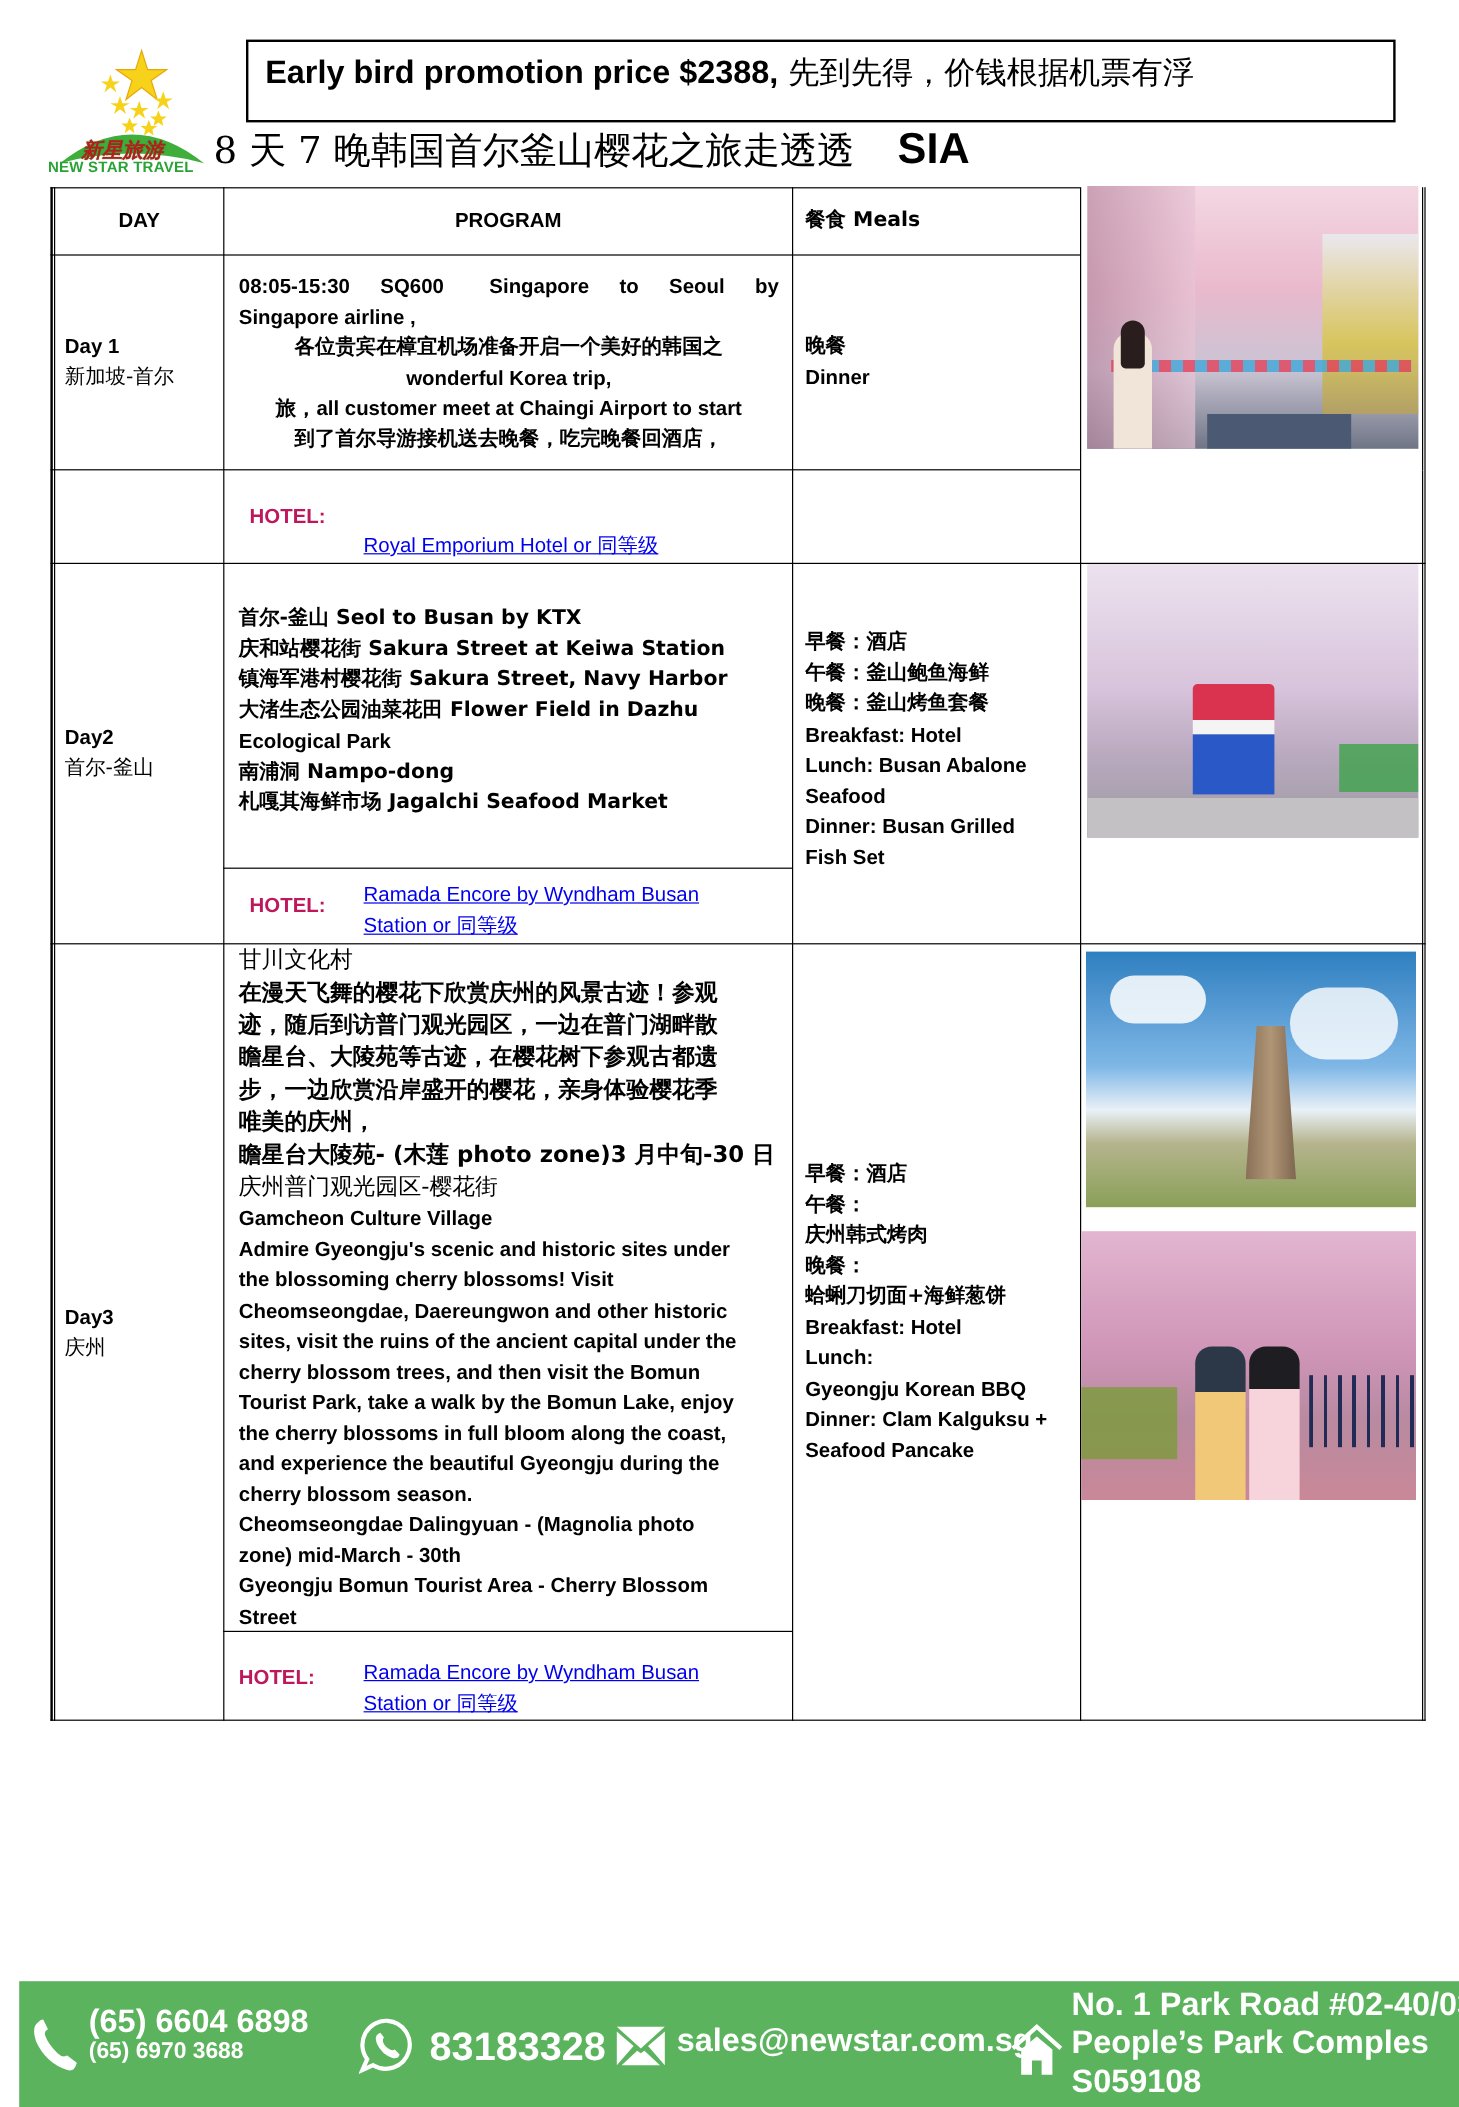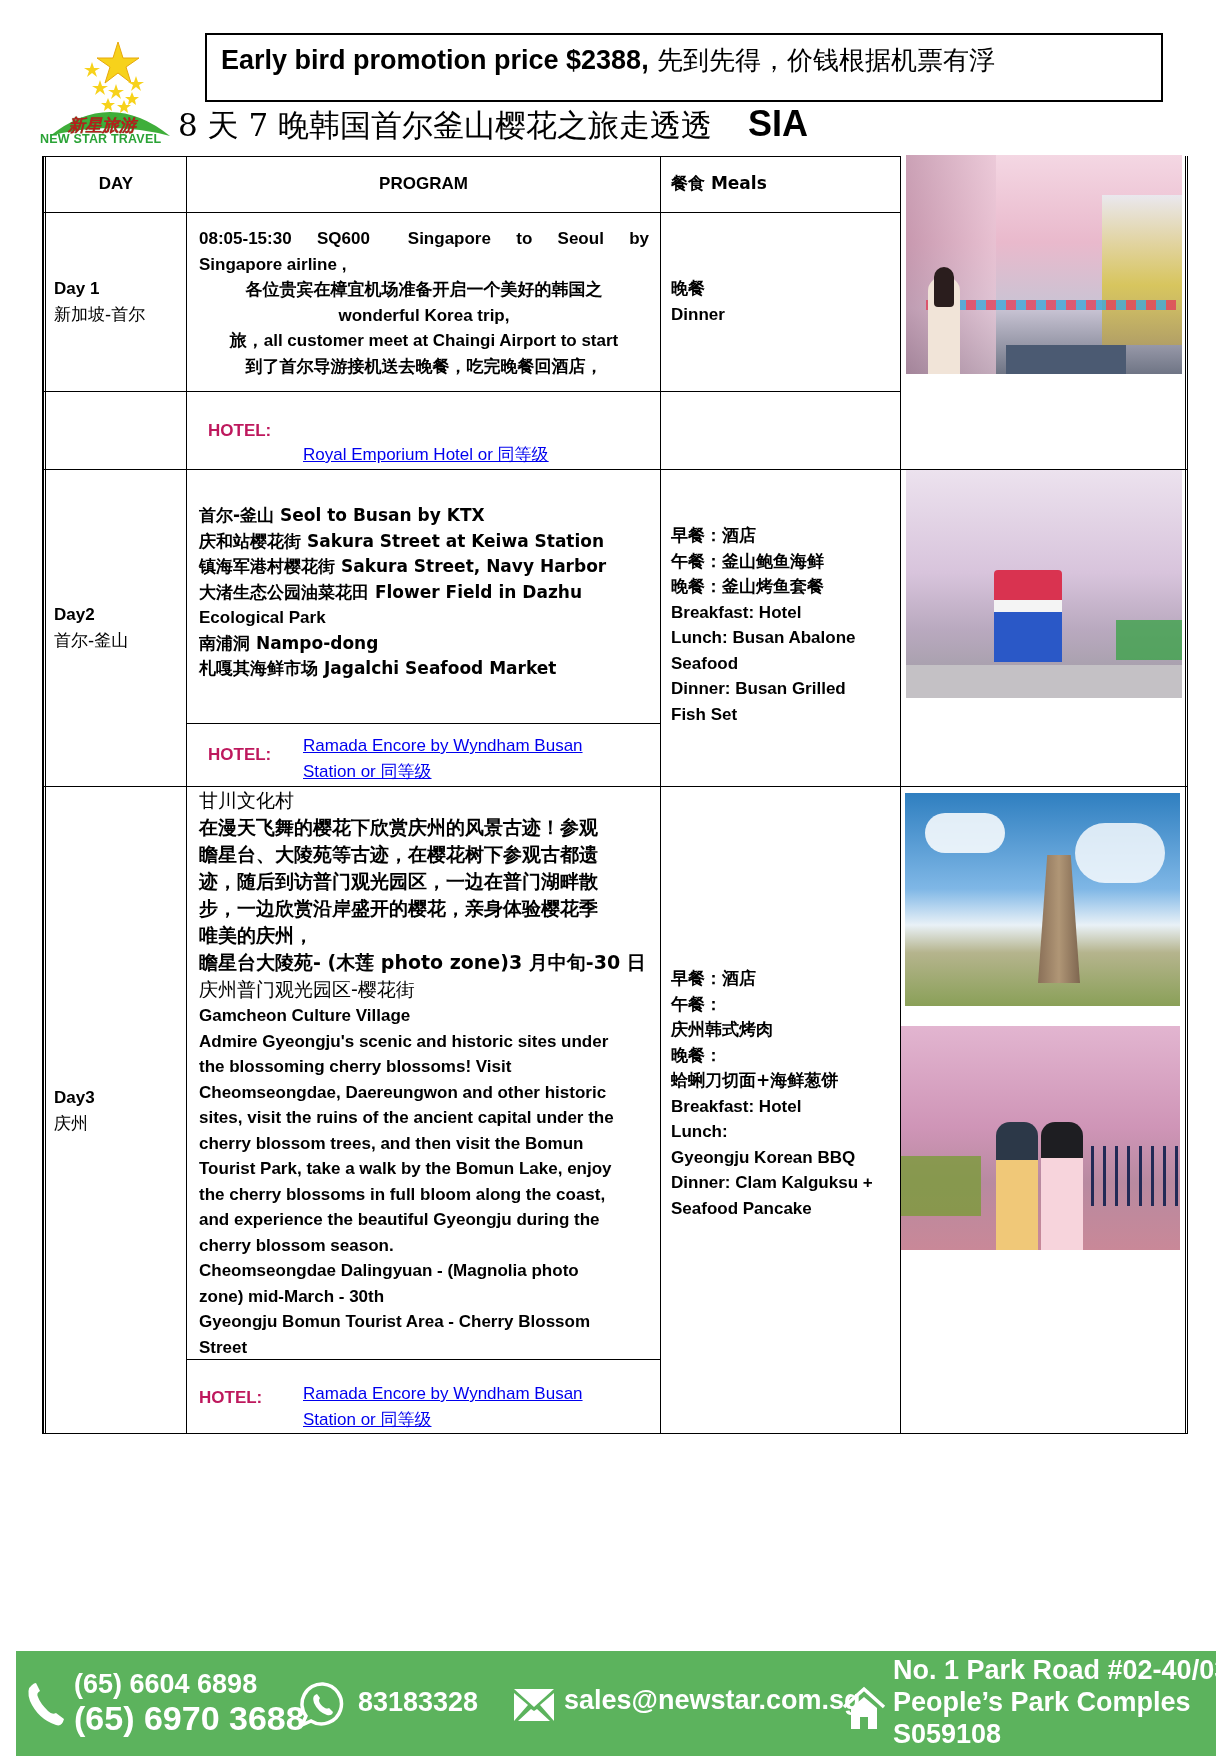--- a/index.html
+++ b/index.html
@@ -117,22 +117,22 @@
     <div><span class="hotel-link">Station or 同等级</span></div>
   </div>
 
   <div class="cell-text" style="left:54px;top:1085px;width:130px;">
     <div>Day3</div>
     <div class="cn" style="font-weight:normal;">庆州</div>
   </div>
   <div class="cell-text" style="left:199px;top:787px;width:458px;">
     <div class="cn" style="font-size:19px;line-height:27px;font-weight:normal;">甘川文化村</div>
     <div class="cn" style="font-size:19px;line-height:27px;">在漫天飞舞的樱花下欣赏庆州的风景古迹！参观</div>
+    <div class="cn" style="font-size:19px;line-height:27px;">迹，随后到访普门观光园区，一边在普门湖畔散</div>
     <div class="cn" style="font-size:19px;line-height:27px;">瞻星台、大陵苑等古迹，在樱花树下参观古都遗</div>
-    <div class="cn" style="font-size:19px;line-height:27px;">迹，随后到访普门观光园区，一边在普门湖畔散</div>
     <div class="cn" style="font-size:19px;line-height:27px;">步，一边欣赏沿岸盛开的樱花，亲身体验樱花季</div>
     <div class="cn" style="font-size:19px;line-height:27px;">唯美的庆州，</div>
     <div class="cn" style="font-size:19px;line-height:27px;">瞻星台大陵苑- (木莲 photo zone)3 月中旬-30 日</div>
     <div class="cn" style="font-size:19px;line-height:27px;font-weight:normal;">庆州普门观光园区-樱花街</div>
     <div>Gamcheon Culture Village</div>
     <div>Admire Gyeongju's scenic and historic sites under</div>
     <div>the blossoming cherry blossoms! Visit</div>
     <div>Cheomseongdae, Daereungwon and other historic</div>
     <div>sites, visit the ruins of the ancient capital under the</div>
     <div>cherry blossom trees, and then visit the Bomun</div>
@@ -189,26 +189,26 @@
   <div style="position:absolute;left:190px;top:120px;width:89px;height:60px;background:repeating-linear-gradient(90deg,#222a56 0 3px,transparent 3px 12px);"></div>
   <div style="position:absolute;left:95px;top:96px;width:42px;height:128px;background:linear-gradient(180deg,#2c3848 0 30%,#f0c878 30% 100%);border-radius:14px 14px 0 0;"></div>
   <div style="position:absolute;left:140px;top:96px;width:42px;height:128px;background:linear-gradient(180deg,#1e1e22 0 28%,#f7d4dc 28% 100%);border-radius:14px 14px 0 0;"></div>
 </div>
 
 <div class="abs footer">
   <svg class="t" style="left:10px;top:30px;" width="40" height="46" viewBox="0 0 40 46">
     <path d="M6,4 Q0,8 4,20 Q12,38 30,44 Q36,46 38,38 L30,32 Q26,34 22,30 Q14,22 12,16 Q10,12 14,10 L10,2 Q8,2 6,4 Z" fill="#fff"></path>
   </svg>
   <span class="t" style="left:58px;top:18px;font-size:27px;">(65) 6604 6898</span>
-  <span class="t" style="left:58px;top:48px;font-size:34px;">(65) 6970 3688</span>
+  <span class="t" style="left:58px;top:48px;font-size:19px;">(65) 6970 3688</span>
   <svg class="t" style="left:283px;top:30px;" width="48" height="48" viewBox="0 0 48 48">
     <path d="M24,3 A20,20 0 1 1 12,40 L3,44 L7,35 A20,20 0 0 1 24,3 Z" fill="none" stroke="#fff" stroke-width="3.5"></path>
     <path d="M16,14 Q13,16 15,22 Q19,31 28,34 Q33,35 34,31 L30,27 Q28,28 26,27 Q21,24 20,20 Q20,18 21,17 L18,13 Z" fill="#fff"></path>
   </svg>
-  <span class="t" style="left:342px;top:36px;font-size:27px;">83183328</span>
+  <span class="t" style="left:342px;top:36px;font-size:33px;">83183328</span>
   <svg class="t" style="left:496px;top:36px;" width="44" height="36" viewBox="0 0 44 36">
     <polygon points="2,2 42,2 22,20" fill="#fff"></polygon>
     <polygon points="2,6 16,18 2,34" fill="#fff"></polygon>
     <polygon points="42,6 28,18 42,34" fill="#fff"></polygon>
     <polygon points="6,34 19,22 22,24 25,22 38,34" fill="#fff"></polygon>
   </svg>
   <span class="t" style="left:548px;top:34px;font-size:27px;">sales@newstar.com.sg</span>
   <svg class="t" style="left:826px;top:34px;" width="44" height="46" viewBox="0 0 44 46">
     <polyline points="2,22 22,4 42,22" fill="none" stroke="#fff" stroke-width="3.5"></polyline>
     <polygon points="9,23 22,12 35,23 35,44 26,44 26,32 18,32 18,44 9,44" fill="#fff"></polygon>

